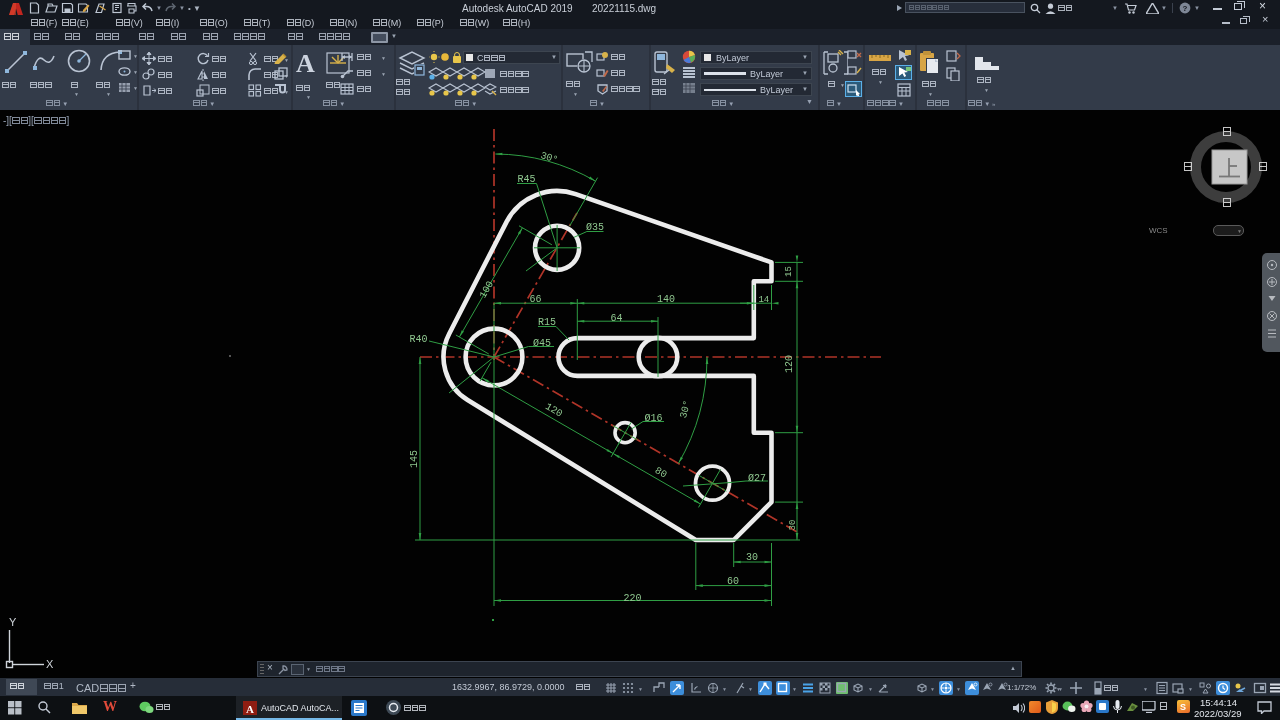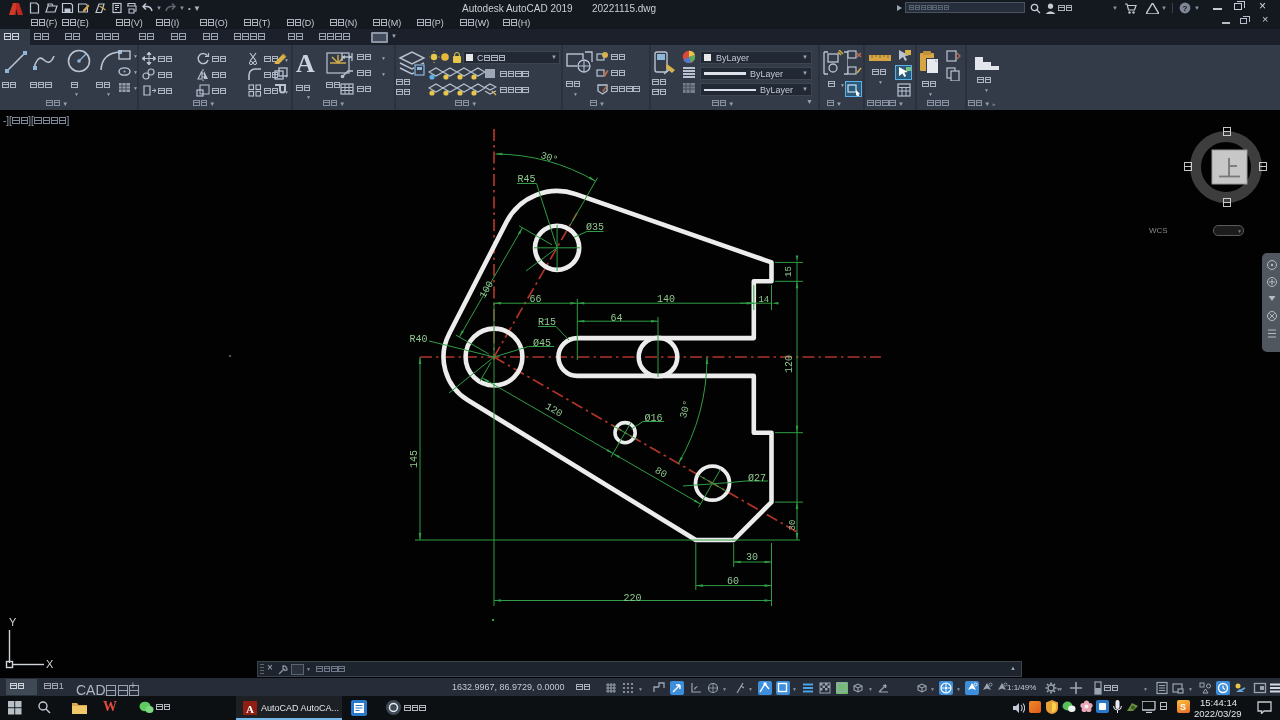--- a/index.html
+++ b/index.html
@@ -495,21 +495,21 @@
       </svg>
       <div class="abs" style="left:33px;top:2px;width:13px;height:11px;border:1px solid #5a6472;background:#2a313c"></div>
       <span class="t" style="left:48px;top:4px;color:#8a93a2;font-size:5px">▼</span>
       <span class="t" style="left:58px;top:2px;color:#7e8799;font-size:9px;font-style:italic"><i class="c"></i><i class="c"></i><i class="c"></i><i class="c"></i></span>
       <span class="t" style="left:752px;top:3px;color:#9aa4b2;font-size:6px">▲</span>
     </div>
     <div id="statusbar" class="abs">
       <div class="abs" style="left:6px;top:1px;width:31px;height:16px;background:#3f4855"></div>
       <span class="t" style="left:10px;top:3px;color:#e8ecf2;font-size:9px;font-weight:bold"><i class="c"></i><i class="c"></i></span>
       <span class="t" style="left:44px;top:3px;color:#b0b8c5;font-size:9px"><i class="c"></i><i class="c"></i>1</span>
-      <span class="t" style="left:76px;top:4px;color:#b0b8c5;font-size:14px">CAD<i class="c"></i><i class="c"></i><i class="c"></i></span>
+      <span class="t" style="left:76px;top:4px;color:#b0b8c5;font-size:11px">CAD<i class="c"></i><i class="c"></i><i class="c"></i></span>
       <span class="t" style="left:130px;top:2px;color:#b0b8c5;font-size:10px">+</span>
       <span class="t" style="left:452px;top:4px;color:#c3cad5;font-size:9px">1632.9967, 86.9729, 0.0000</span>
       <span class="t" style="left:576px;top:4px;color:#c3cad5;font-size:9px"><i class="c"></i><i class="c"></i></span>
       <svg class="abs" style="left:604px;top:3px" width="14" height="14">
         <path d="M2 4 h10 M2 7 h10 M2 10 h10 M4 2 v10 M7 2 v10 M10 2 v10" stroke="#9aa5b4" stroke-width="1"></path>
       </svg>
       <svg class="abs" style="left:621px;top:3px" width="14" height="14">
         <g fill="#9aa5b4">
           <circle cx="3" cy="3" r="1.1"></circle>
           <circle cx="7" cy="3" r="1.1"></circle>
@@ -587,21 +587,21 @@
         <path d="M7 2 L11 9 L7 7.5 L3 9 Z" fill="#9aa5b4"></path>
         <circle cx="10.5" cy="3.5" r="1.5" fill="none" stroke="#9aa5b4" stroke-width=".8"></circle>
       </svg>
       <span class="t" style="left:638px;top:8px;color:#8a93a2;font-size:5px">▼</span>
       <span class="t" style="left:722px;top:8px;color:#8a93a2;font-size:5px">▼</span>
       <span class="t" style="left:748px;top:8px;color:#8a93a2;font-size:5px">▼</span>
       <span class="t" style="left:792px;top:8px;color:#8a93a2;font-size:5px">▼</span>
       <span class="t" style="left:868px;top:8px;color:#8a93a2;font-size:5px">▼</span>
       <span class="t" style="left:930px;top:8px;color:#8a93a2;font-size:5px">▼</span>
       <span class="t" style="left:956px;top:8px;color:#8a93a2;font-size:5px">▼</span>
-      <span class="t" style="left:1007px;top:5px;color:#c3cad5;font-size:8px">1:1/49%</span>
+      <span class="t" style="left:1007px;top:5px;color:#c3cad5;font-size:8px">1:1/72%</span>
       <span class="t" style="left:1056px;top:8px;color:#8a93a2;font-size:5px">▼</span>
       <svg class="abs" style="left:1044px;top:3px" width="14" height="14">
         <circle cx="7" cy="7" r="3" fill="none" stroke="#9aa5b4" stroke-width="1.3"></circle>
         <g stroke="#9aa5b4" stroke-width="1.6">
           <path d="M7 1.5 v2 M7 10.5 v2 M1.5 7 h2 M10.5 7 h2 M3 3 l1.4 1.4 M9.6 9.6 L11 11 M11 3 L9.6 4.4 M4.4 9.6 L3 11"></path>
         </g>
       </svg>
       <span class="t" style="left:1058px;top:8px;color:#8a93a2;font-size:5px">▼</span>
       <svg class="abs" style="left:1069px;top:3px" width="14" height="14">
         <path d="M7 1 V13 M1 7 H13" stroke="#9aa5b4" stroke-width="1.6"></path>

